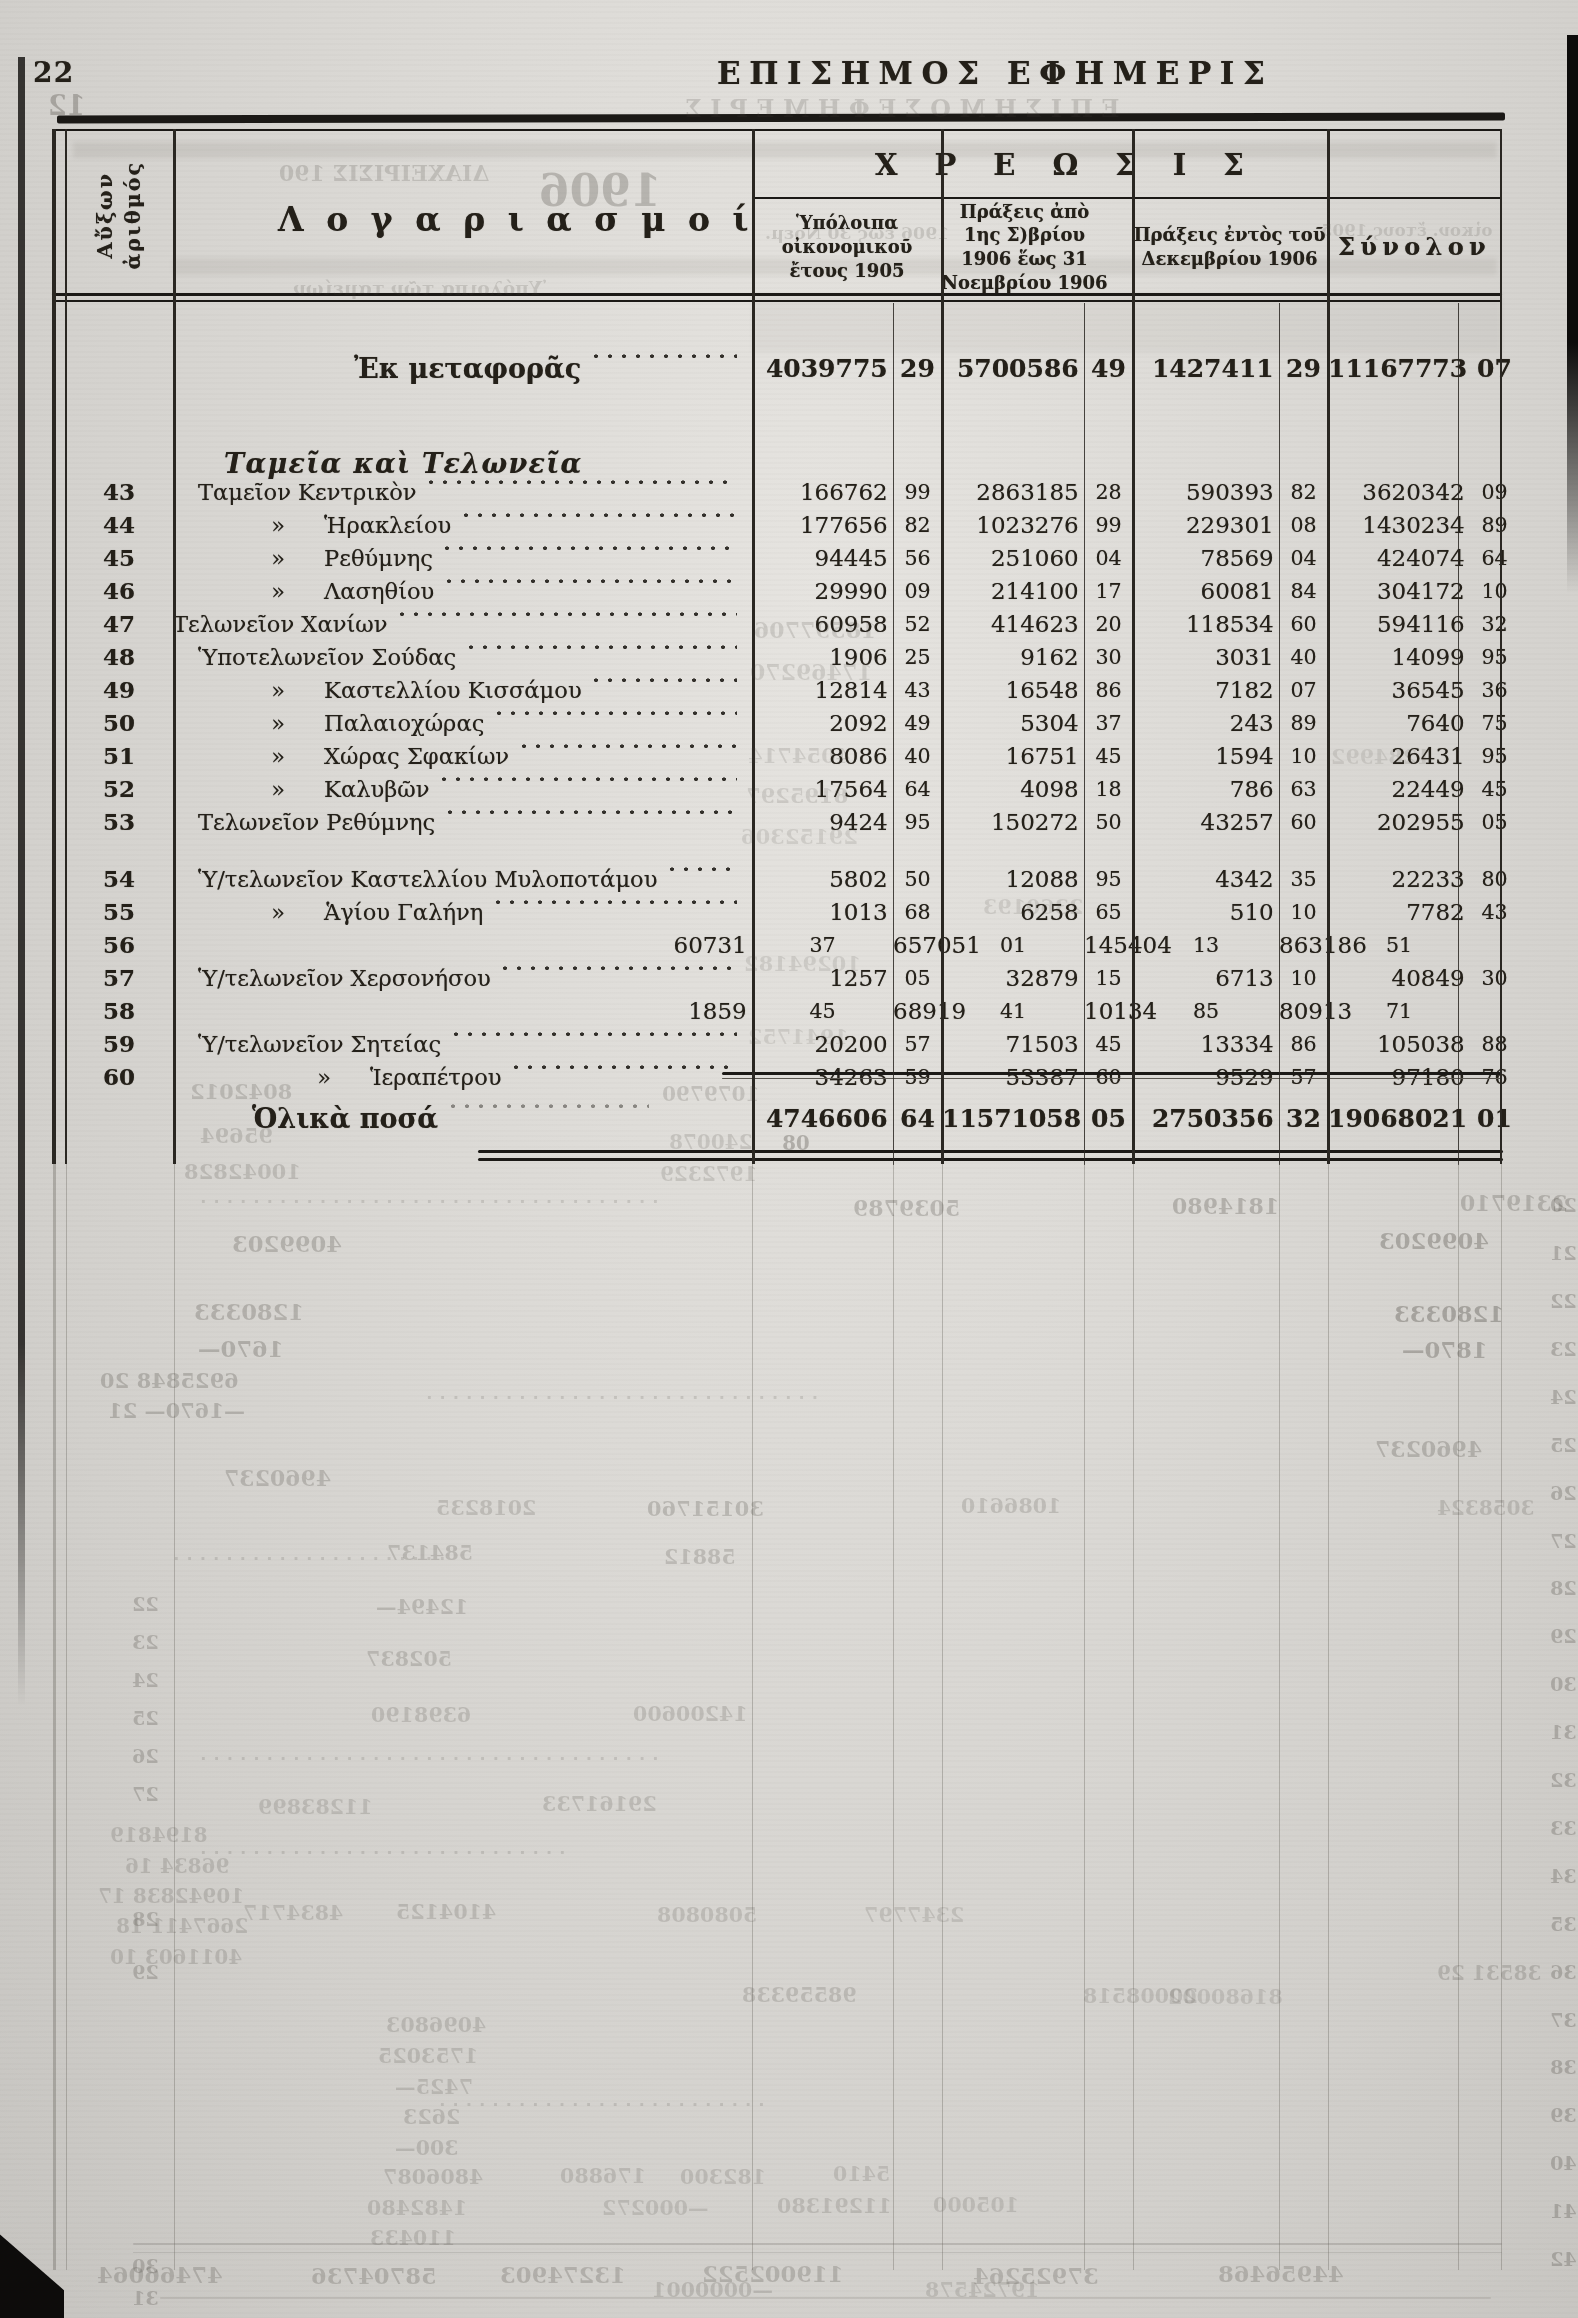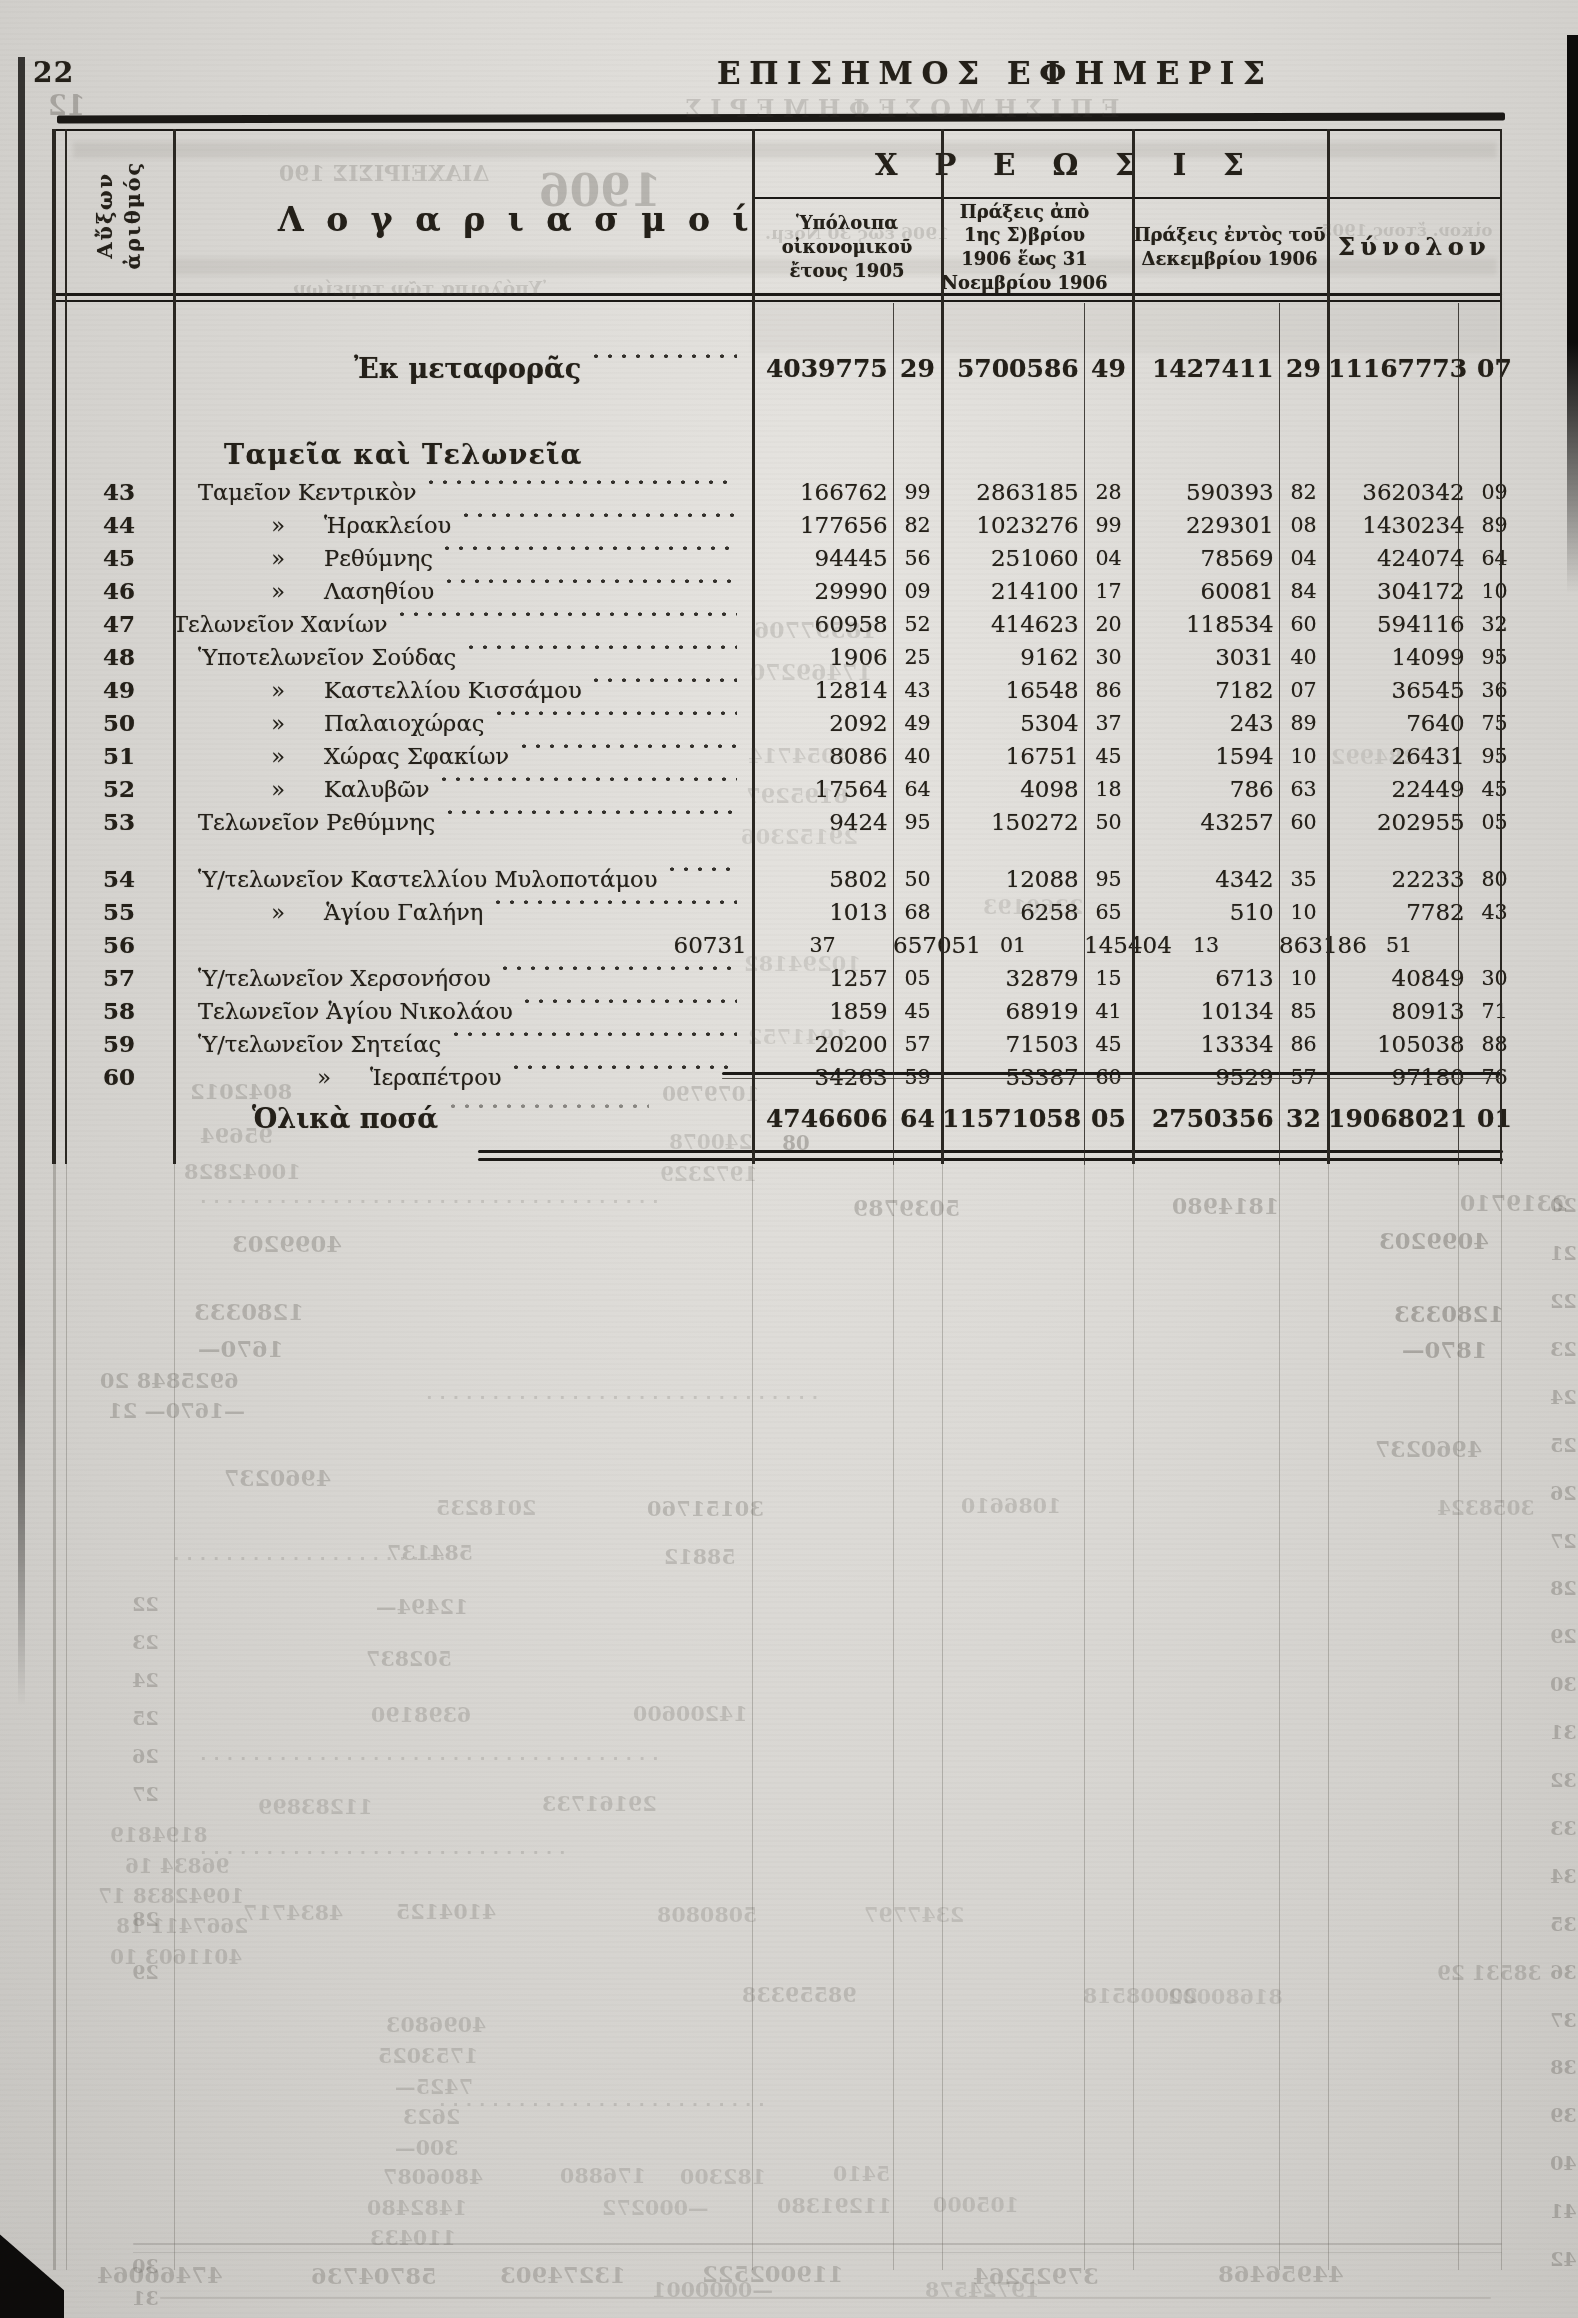--- a/index.html
+++ b/index.html
@@ -121,21 +121,21 @@
         <span class="c ct">29</span>
         <span class="c m">5700586</span>
         <span class="c ct">49</span>
         <span class="c m">1427411</span>
         <span class="c ct">29</span>
         <span class="c m">11167773</span>
         <span class="c ct">07</span>
       </div>
   </div>
 
-  <div class="abs section-head ink" style="left:224px; top:439px;">Ταμεῖα καὶ Τελωνεῖα</div>
+  <div class="abs section-head ink" style="left:224px; top:448px;font-style:italic;">Ταμεῖα καὶ Τελωνεῖα</div>
 
   <div class="rows" id="tbody" style="top:475px;">
       <div class="trow ink" style="height: 33px;">
         <span class="c idx">43</span>
         <span class="lblwrap">
           <b class="nm" style="margin-left: 25px; font-weight: normal;">Ταμεῖον Κεντρικὸν</b>
           <i class="lead" style="font-style: normal;"></i>
         </span>
         <span class="c m">166762</span>
         <span class="c ct">99</span>
@@ -355,24 +355,20 @@
         <span class="c ct">05</span>
         <span class="c m">32879</span>
         <span class="c ct">15</span>
         <span class="c m">6713</span>
         <span class="c ct">10</span>
         <span class="c m">40849</span>
         <span class="c ct">30</span>
       </div>
       <div class="trow ink" style="height: 33px;">
         <span class="c idx">58</span>
-        <span class="lblwrap">
-          <b class="nm" style="margin-left: 25px; font-weight: normal;">Τελωνεῖον Ἁγίου Νικολάου</b>
-          <i class="lead" style="font-style: normal;"></i>
-        </span>
         <span class="c m">1859</span>
         <span class="c ct">45</span>
         <span class="c m">68919</span>
         <span class="c ct">41</span>
         <span class="c m">10134</span>
         <span class="c ct">85</span>
         <span class="c m">80913</span>
         <span class="c ct">71</span>
       </div>
       <div class="trow ink" style="height: 33px;">

